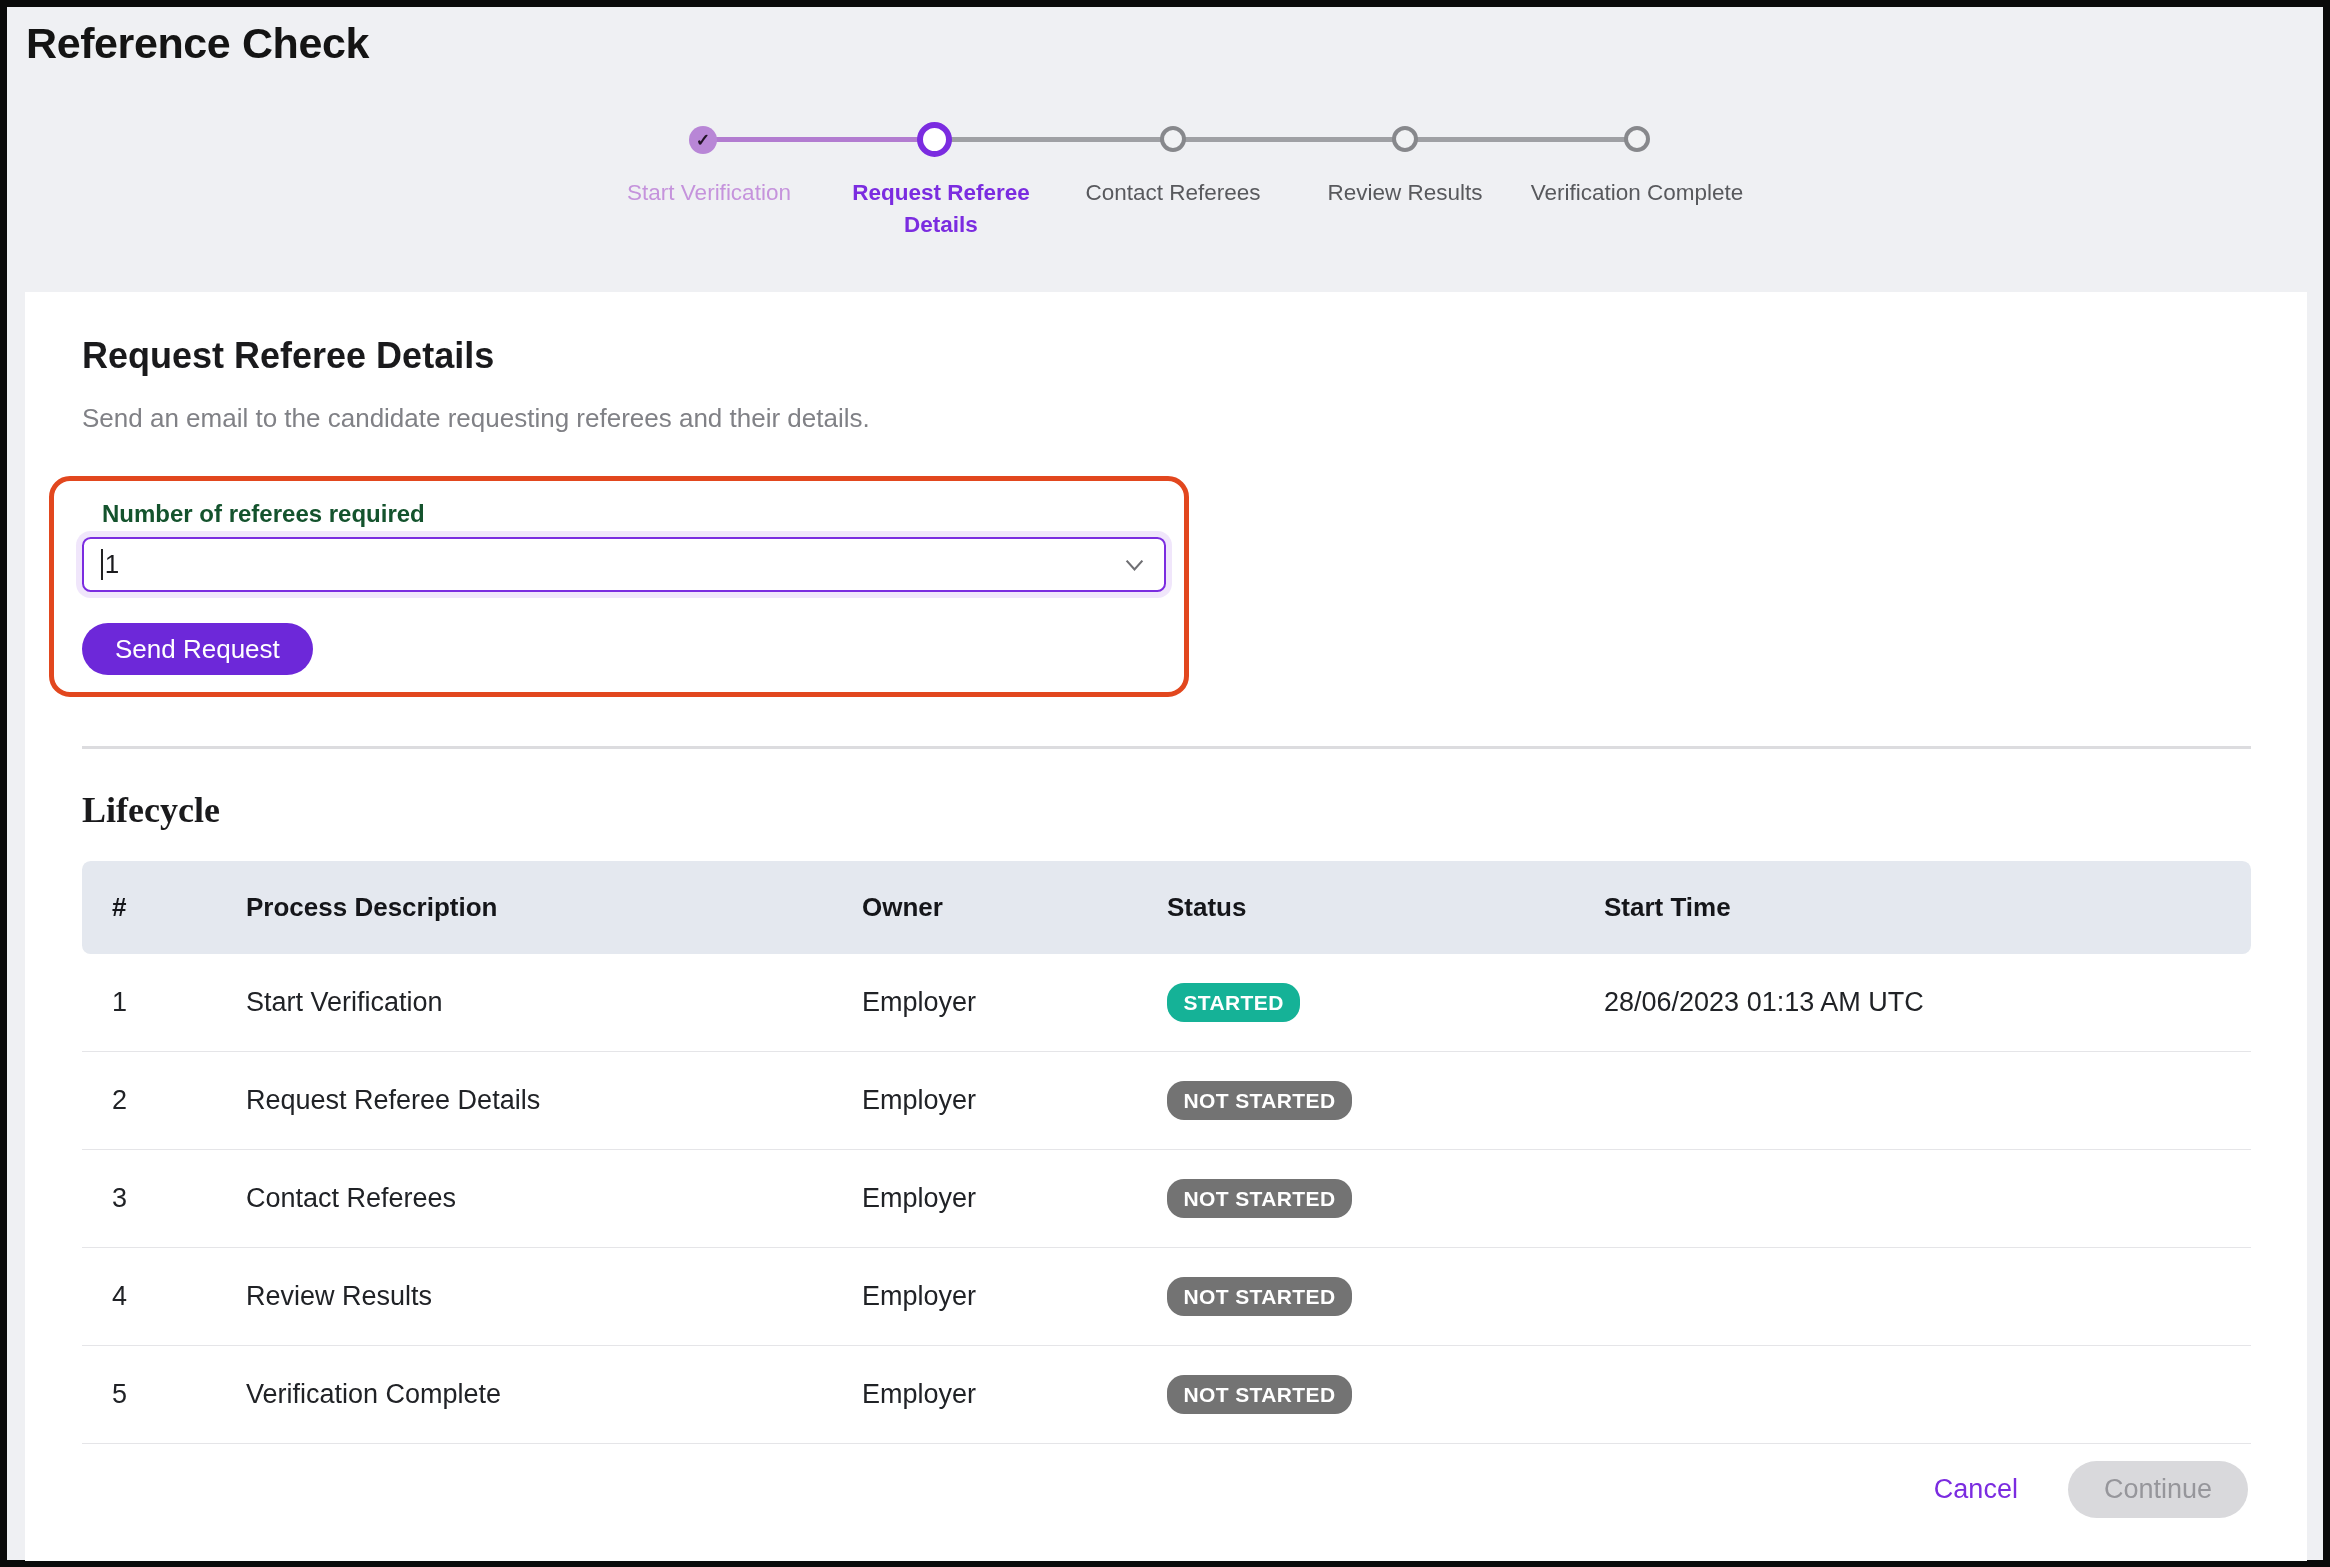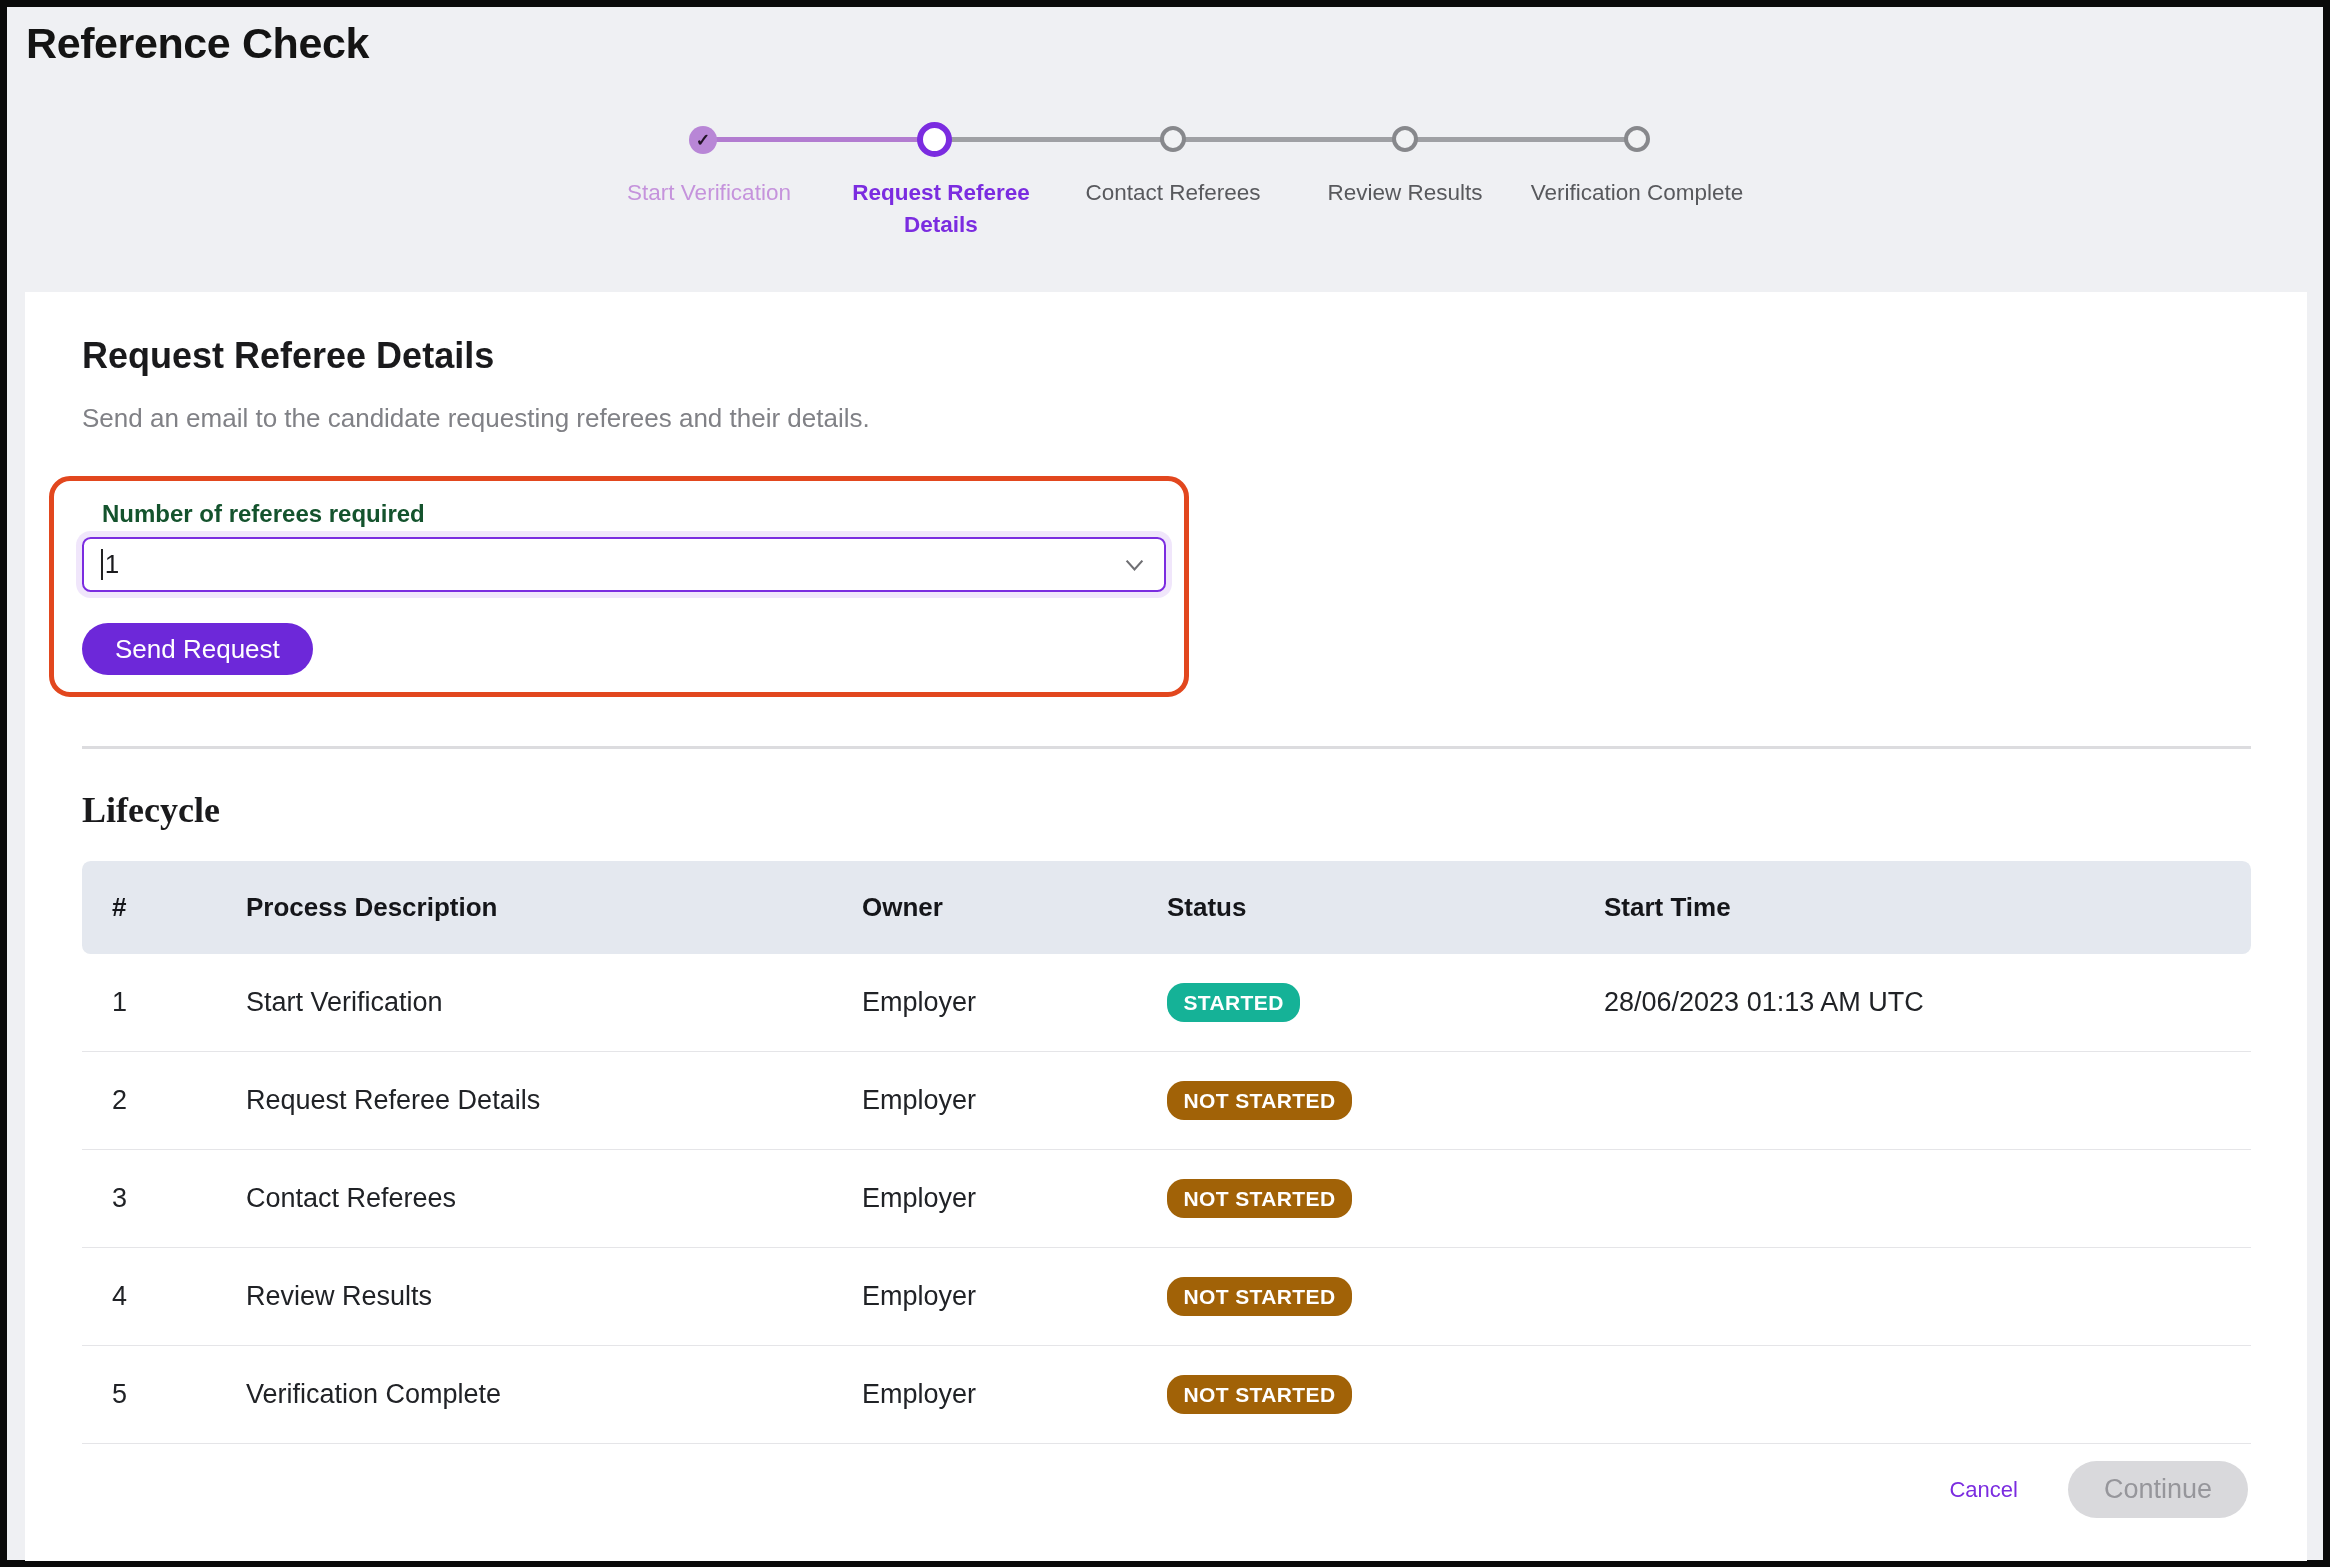--- a/index.html
+++ b/index.html
@@ -70,25 +70,25 @@
   .lc-table { position:absolute; left:57px; top:569px; width:2169px; }
   .lc-row { display:grid; grid-template-columns:134px 616px 305px 437px 1fr;
             align-items:center; padding-left:30px; }
   .lc-head { height:93px; background:#e4e8ef; border-radius:8.6px;
              font-size:26px; font-weight:bold; color:#15161a; }
   .lc-body .lc-row { height:98px; border-bottom:1.7px solid #e5e5e8; font-size:27px; color:#202226; }
 
   .badge { display:inline-block; justify-self:start; padding:7.8px 16.4px; border-radius:17px;
            font-size:21px; font-weight:bold; letter-spacing:0.4px; color:#ffffff; white-space:nowrap; }
   .badge[data-status="STARTED"] { background:#15b297; }
-  .badge[data-status="NOT STARTED"] { background:#a16207; }
+  .badge[data-status="NOT STARTED"] { background:#737373; }
 
   
   .footer { position:absolute; right:59px; top:1169px; display:flex; align-items:center; gap:50px; }
-  .cancel-link { font-size:22px; color:#7b2ce0; cursor:pointer; background:none; border:none; font-family:inherit; }
+  .cancel-link { font-size:27px; color:#7b2ce0; cursor:pointer; background:none; border:none; font-family:inherit; }
   .continue-btn { height:57px; padding:0 36px; background:#d9d9dc; border:none; border-radius:31px;
                   color:#96969b; font-size:27px; font-family:inherit;
                   display:flex; align-items:center; cursor:default; }
 </style>
 </head>
 <body>
 
 <div class="frame">
 
   <div class="page-title">Reference Check</div>

